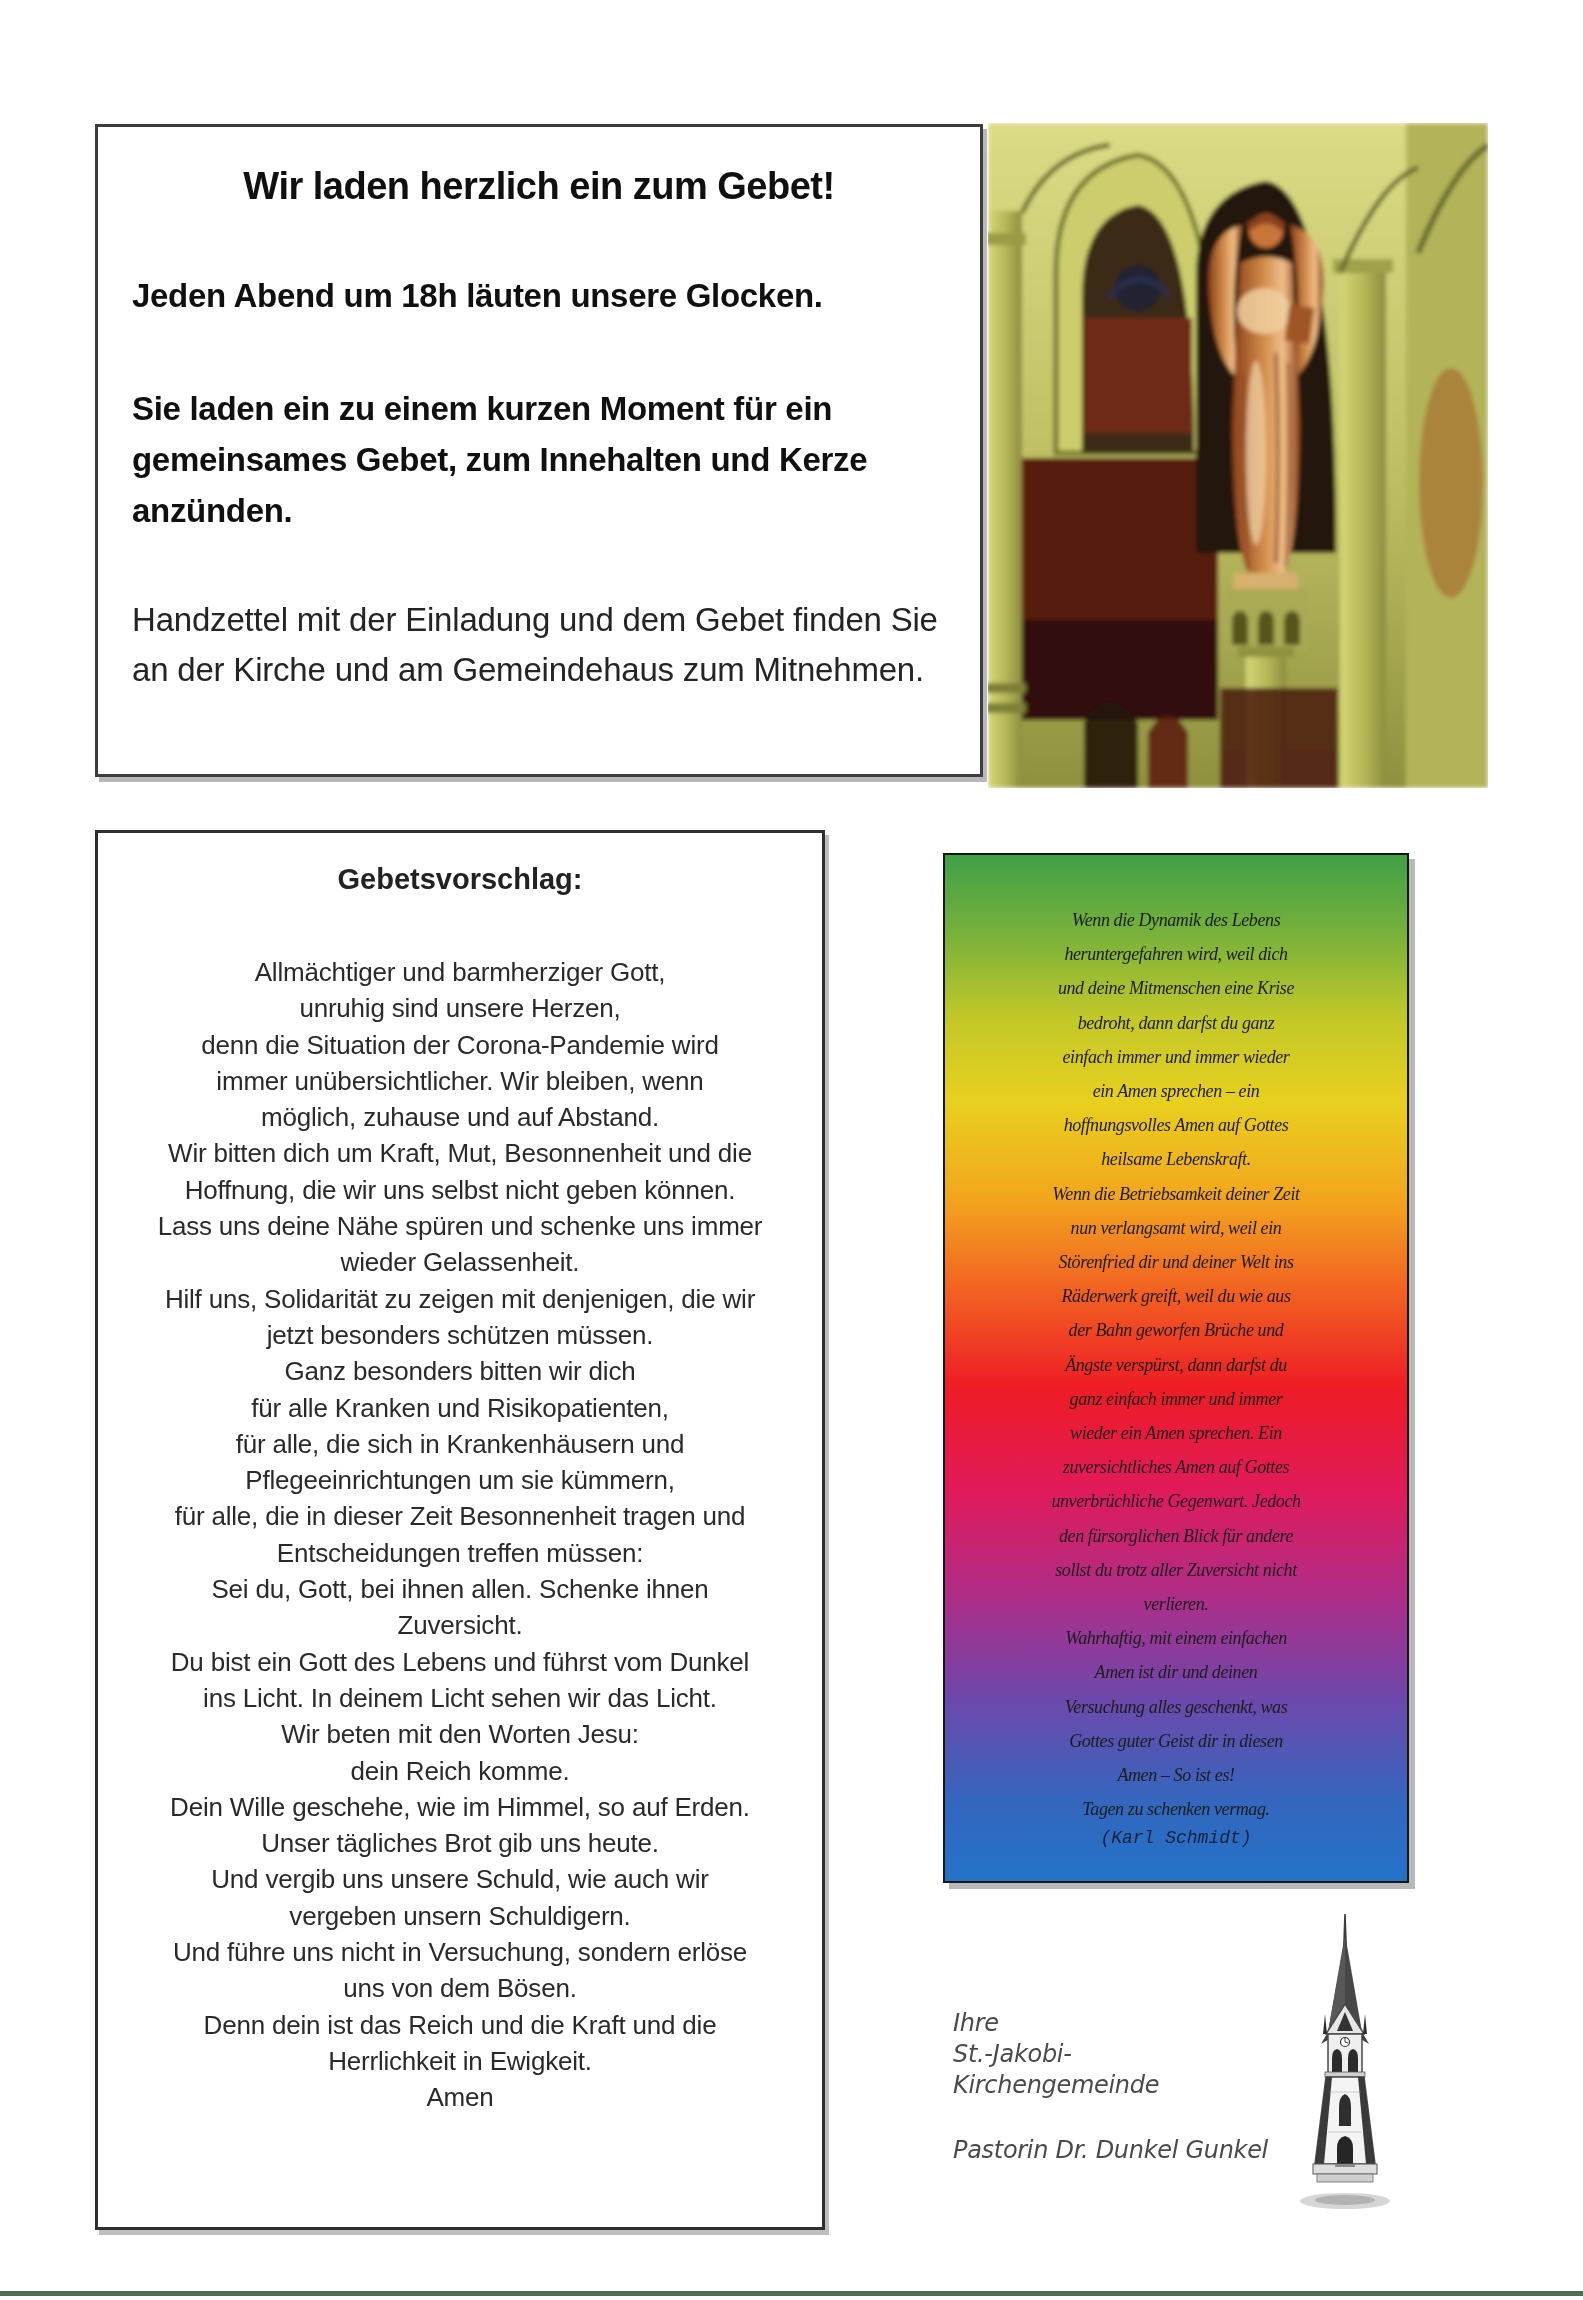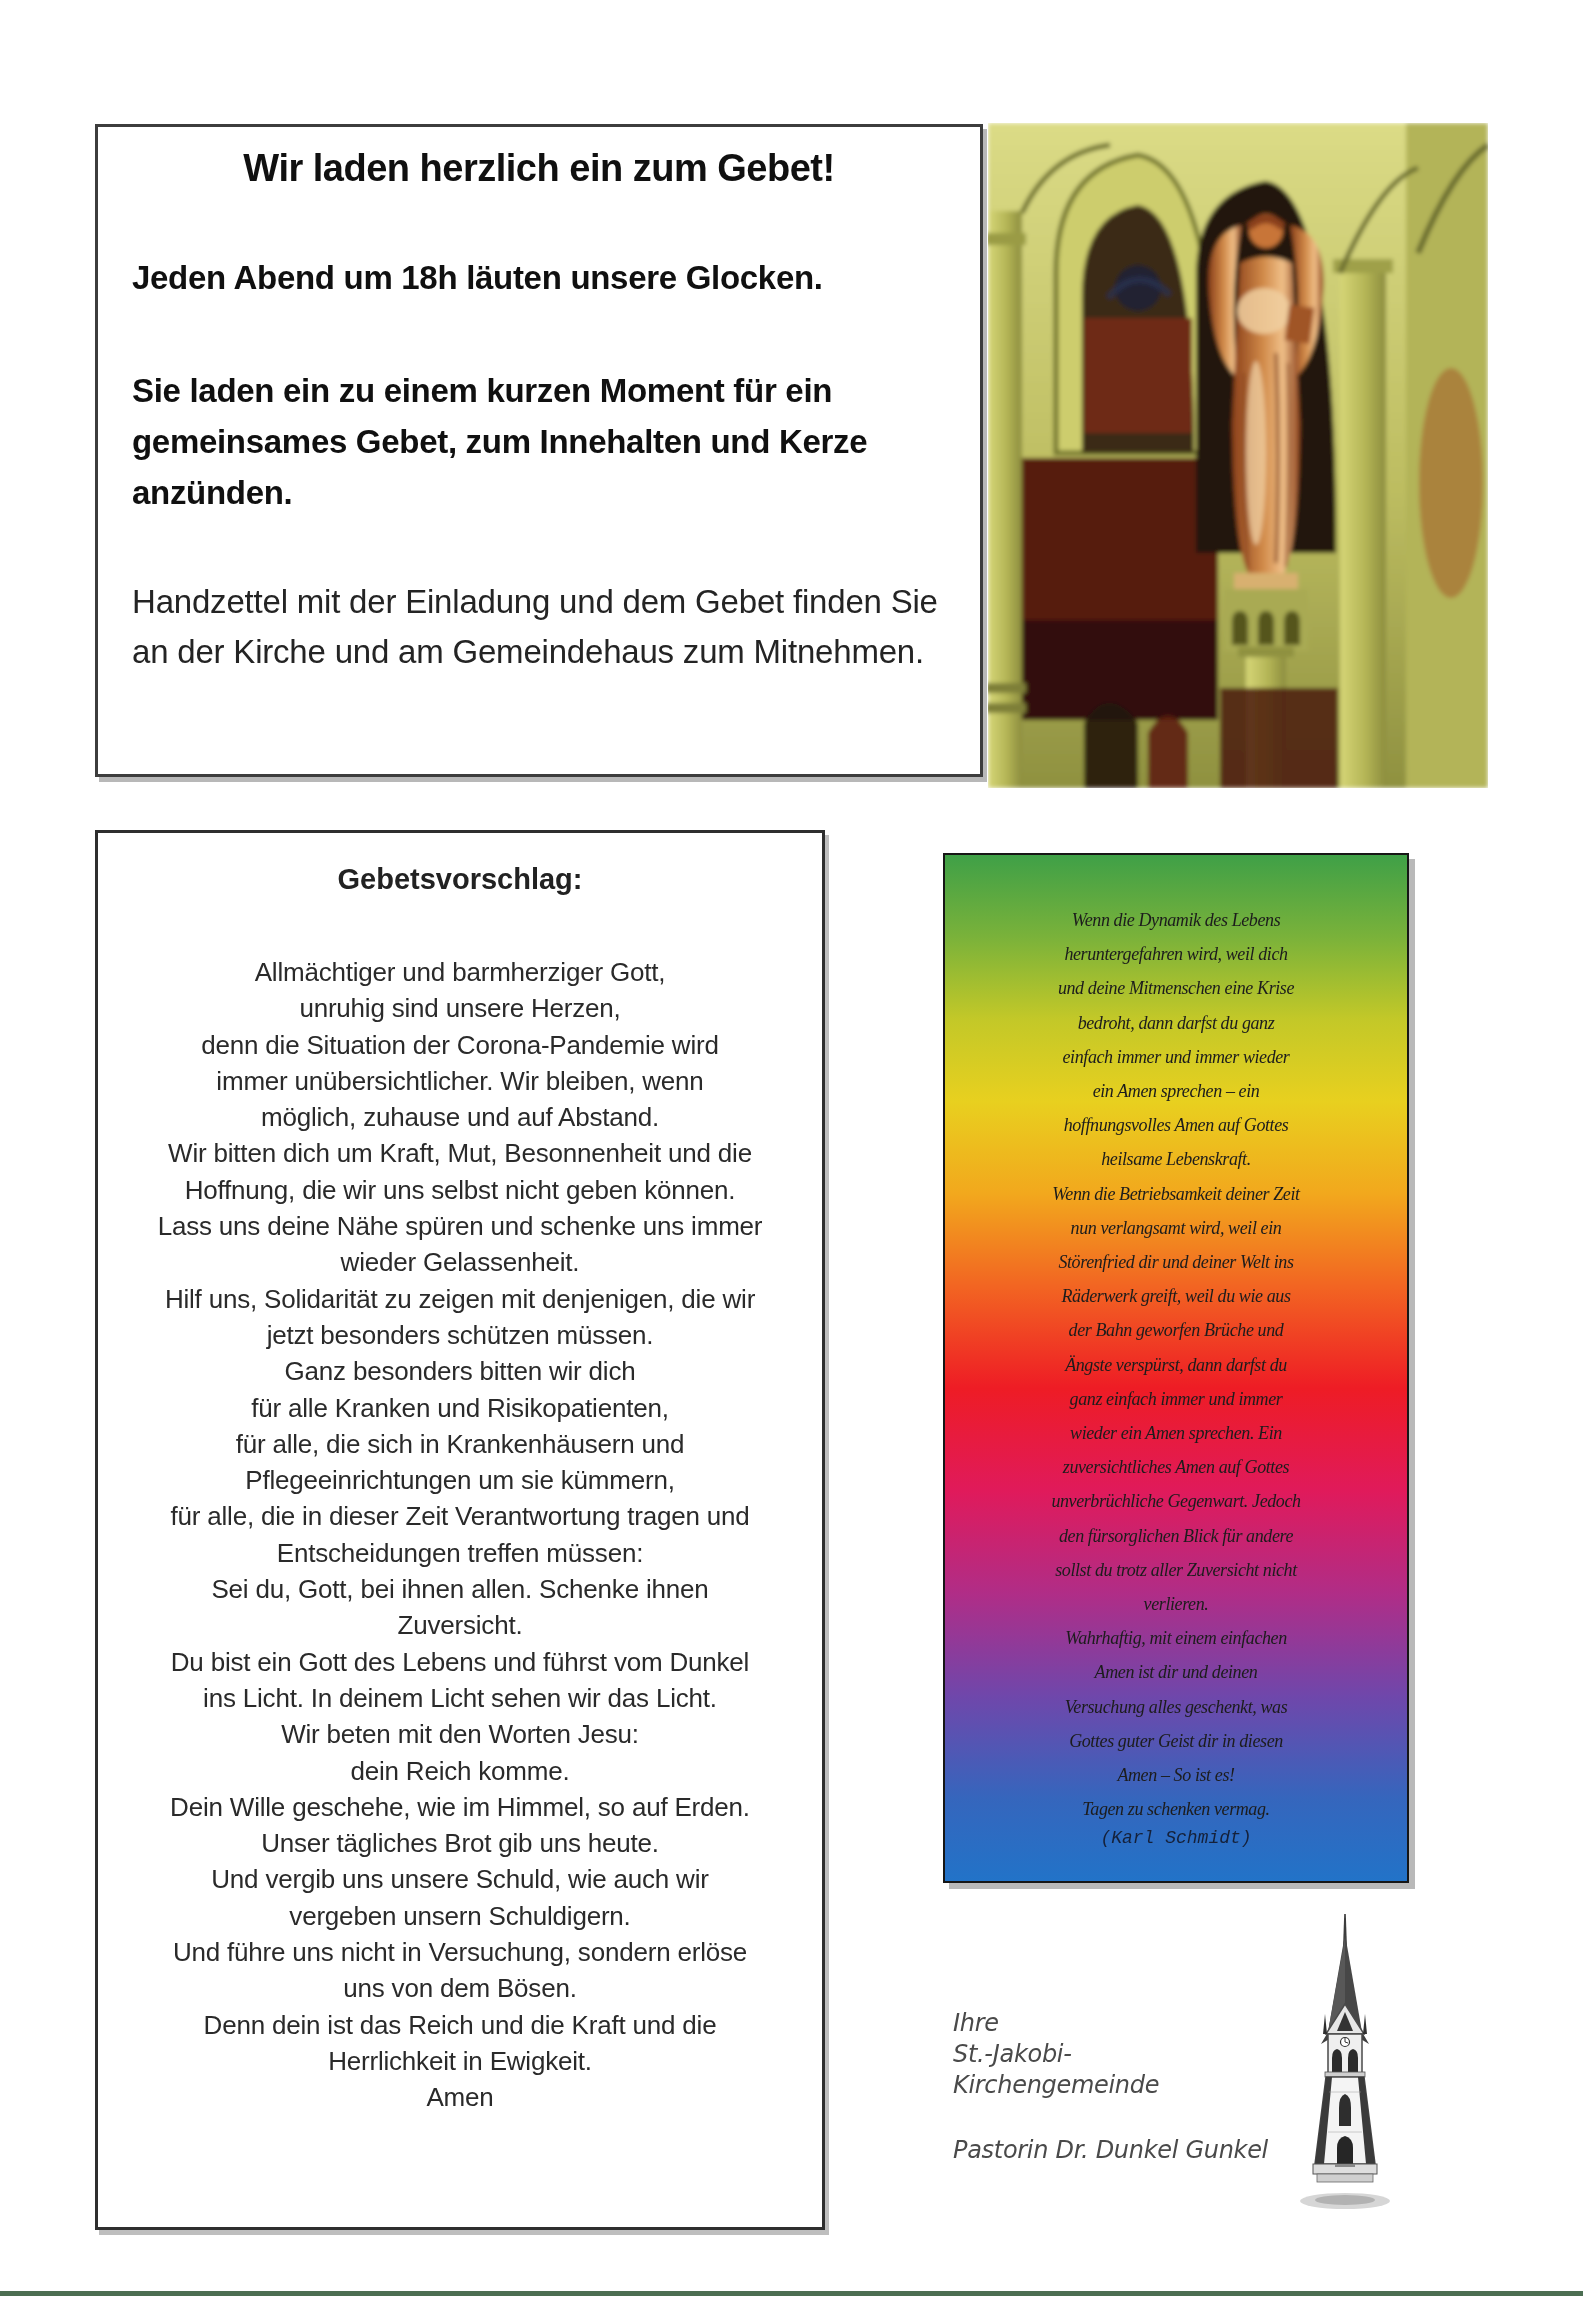--- a/index.html
+++ b/index.html
@@ -9,21 +9,21 @@
     background:#ffffff;
     font-family:"Liberation Sans",sans-serif;
     overflow:hidden;
     margin:0 auto;
   }
   
   .invitation-box{
     position:absolute;left:95px;top:124px;width:888px;height:653px;
     box-sizing:border-box;border:3px solid #3d3d3d;
     box-shadow:4px 5px 0 rgba(125,125,125,.55);
-    background:#fff;padding:14px 34px;color:#101010;
+    background:#fff;padding:32px 34px;color:#101010;
   }
   .invitation-box h1{
     margin:6px 0 0 0;text-align:center;
     font-size:38px;font-weight:bold;letter-spacing:-0.5px;
   }
   .invitation-box .para-bold{
     font-weight:bold;font-size:33px;line-height:1.55;margin-top:62px;letter-spacing:-0.3px;
   }
   .invitation-box .para-regular{
     font-weight:normal;font-size:33px;line-height:1.52;margin-top:58px;color:#242424;letter-spacing:-0.2px;
@@ -186,21 +186,21 @@
         <div class="prayer-line">Wir bitten dich um Kraft, Mut, Besonnenheit und die</div>
         <div class="prayer-line">Hoffnung, die wir uns selbst nicht geben können.</div>
         <div class="prayer-line">Lass uns deine Nähe spüren und schenke uns immer</div>
         <div class="prayer-line">wieder Gelassenheit.</div>
         <div class="prayer-line">Hilf uns, Solidarität zu zeigen mit denjenigen, die wir</div>
         <div class="prayer-line">jetzt besonders schützen müssen.</div>
         <div class="prayer-line">Ganz besonders bitten wir dich</div>
         <div class="prayer-line">für alle Kranken und Risikopatienten,</div>
         <div class="prayer-line">für alle, die sich in Krankenhäusern und</div>
         <div class="prayer-line">Pflegeeinrichtungen um sie kümmern,</div>
-        <div class="prayer-line">für alle, die in dieser Zeit Verantwortung tragen und</div>
+        <div class="prayer-line">für alle, die in dieser Zeit Besonnenheit tragen und</div>
         <div class="prayer-line">Entscheidungen treffen müssen:</div>
         <div class="prayer-line">Sei du, Gott, bei ihnen allen. Schenke ihnen</div>
         <div class="prayer-line">Zuversicht.</div>
         <div class="prayer-line">Du bist ein Gott des Lebens und führst vom Dunkel</div>
         <div class="prayer-line">ins Licht. In deinem Licht sehen wir das Licht.</div>
         <div class="prayer-line">Wir beten mit den Worten Jesu:</div>
         <div class="prayer-line">dein Reich komme.</div>
         <div class="prayer-line">Dein Wille geschehe, wie im Himmel, so auf Erden.</div>
         <div class="prayer-line">Unser tägliches Brot gib uns heute.</div>
         <div class="prayer-line">Und vergib uns unsere Schuld, wie auch wir</div>

